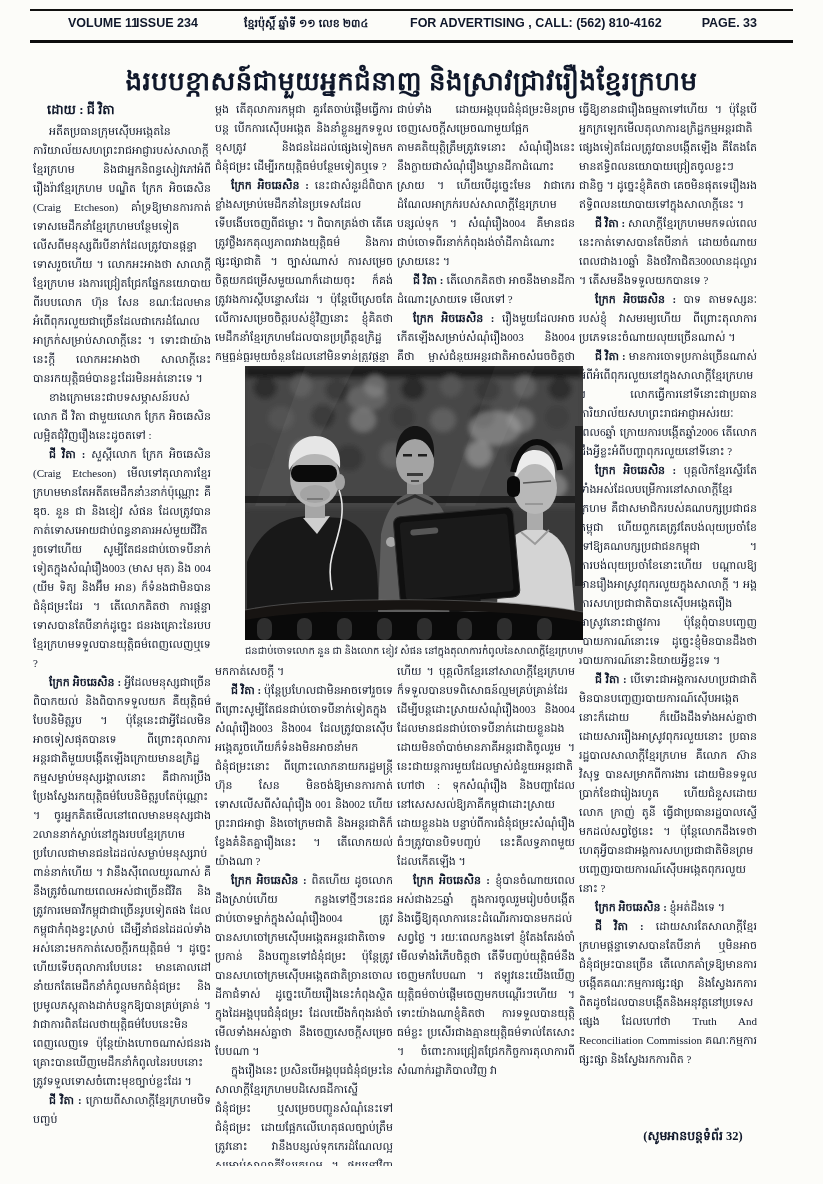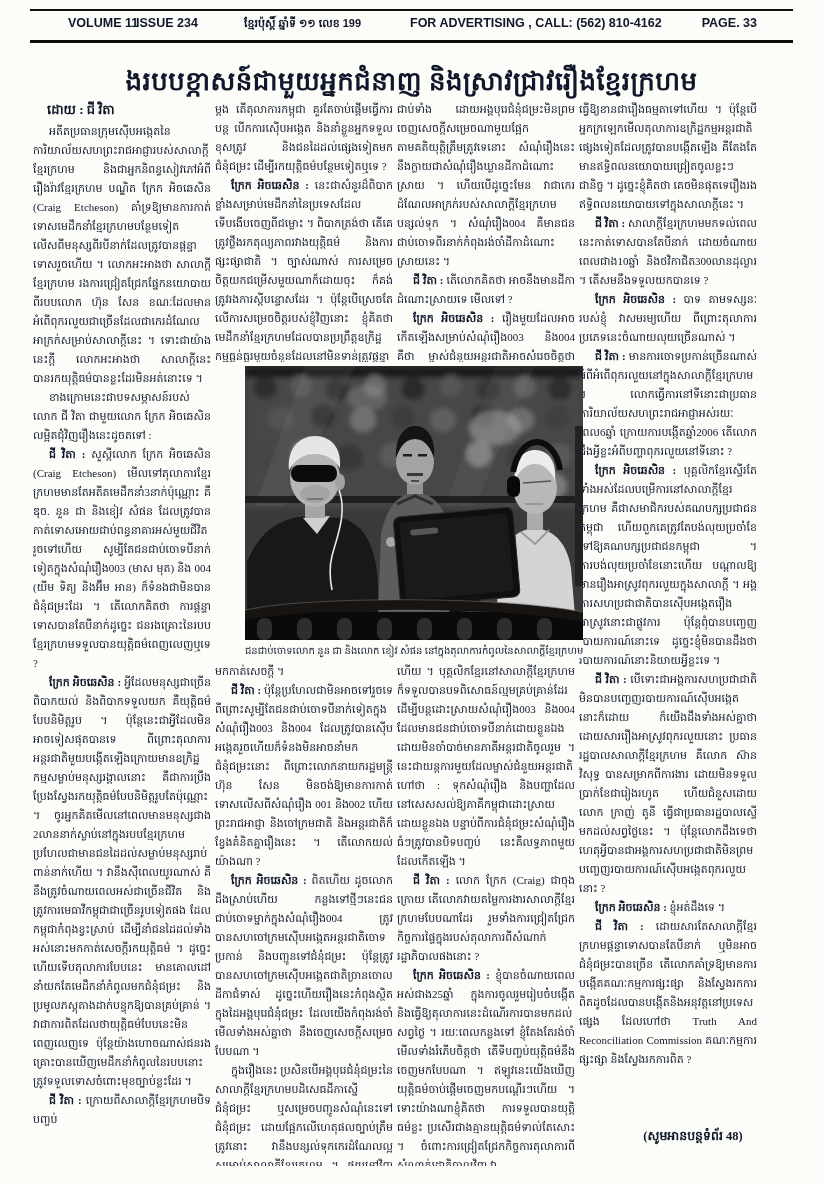--- a/index.html
+++ b/index.html
@@ -37,21 +37,21 @@
 </style>
 </head>
 <body>
 
 <div class="page">
   <div class="rule-top"></div>
 
   <div class="masthead">
     <span class="mh-vol">VOLUME 11</span>
     <span class="mh-issue">ISSUE 234</span>
-    <span class="mh-khmer">ខ្មែរប៉ុស្តិ៍ ឆ្នាំទី ១១ លេខ 199</span>
+    <span class="mh-khmer">ខ្មែរប៉ុស្តិ៍ ឆ្នាំទី ១១ លេខ ២៣៤</span>
     <span class="mh-adv">FOR ADVERTISING , CALL: (562) 810-4162</span>
     <span class="mh-page">PAGE. 33</span>
   </div>
 
   <div class="rule-thick"></div>
 
   <h1 class="headline">ងរបបខ្ភាសន៍ជាមួយអ្នកជំនាញ  និងស្រាវជ្រាវរឿងខ្មែរក្រហម</h1>
 
   <div class="body-area">
     <div class="cols">
@@ -80,21 +80,20 @@
         </div>
       <div class="col">
           <div class="sec clipped" style="height: 262px;">
             <p class="para flush">ជាប់ទាំង ដោយអង្គបុរេជំនុំជម្រះមិនព្រមចេញសេចក្តីសម្រេចណាមួយផ្អែកតាមគតិយុត្តិត្រឹមត្រូវទេនោះ សំណុំរឿងនេះនឹងក្លាយជាសំណុំរឿងឃ្លានដីកាដំណោះស្រាយ ។ ហើយបើដូច្នេះមែន វាជាកេរដំណែលអាក្រក់របស់សាលាក្តីខ្មែរក្រហមបន្សល់ទុក ។ សំណុំរឿង004 គឺមានជនជាប់ចោទពីរនាក់កំពុងរង់ចាំដីកាដំណោះស្រាយនេះ ។</p>
             <p class="para"><b>ជី វិតា : </b>តើលោកគិតថា អាចនឹងមានដីកាដំណោះស្រាយទេ មើលទៅ ?</p>
             <p class="para"><b>ក្រែក អិចឆេសិន : </b>រឿងមួយដែលអាចកើតឡើងសម្រាប់សំណុំរឿង003 និង004 គឺថា ម្ចាស់ជំនួយអន្តរជាតិអាចសំរេចចិត្តថា ពួកគេឈប់រួមដំណើរការរកយុត្តិធម៌ល្មមគ្រប់គ្រាន់</p>
           </div>
           <div class="sec" style="height: 300px;"></div>
           <div class="sec">
             <p class="para flush">ហើយ ។ បុគ្គលិកខ្មែរនៅសាលាក្តីខ្មែរក្រហមក៏ទទួលបានបទពិសោធន៍ល្មមគ្រប់គ្រាន់ដែរ ដើម្បីបន្តដោះស្រាយសំណុំរឿង003 និង004 ដែលមានជនជាប់ចោទបីនាក់ដោយខ្លួនឯងដោយមិនចាំបាច់មានភាគីអន្តរជាតិចូលរួម ។ នេះជាយន្តការមួយដែលម្ចាស់ជំនួយអន្តរជាតិ ហៅថា : ទុកសំណុំរឿង និងបញ្ហាដែលនៅសេសសល់ឱ្យភាគីកម្ពុជាដោះស្រាយដោយខ្លួនឯង បន្ទាប់ពីការជំនុំជម្រះសំណុំរឿងធំៗត្រូវបានបិទបញ្ចប់ នេះគឺលទ្ធភាពមួយដែលកើតឡើង ។</p>
-            <p class="para"><b>ជី វិតា : </b>លោក ក្រែក (Craig) ជាចុងក្រោយ តើលោកវាយតម្លៃការងារសាលាក្តីខ្មែរក្រហមបែបណាដែរ រួមទាំងការជ្រៀតជ្រែកកិច្ចការផ្ទៃក្នុងរបស់តុលាការពីសំណាក់រដ្ឋាភិបាលផងនោះ ?</p>
             <p class="para"><b>ក្រែក អិចឆេសិន : </b>ខ្ញុំបានចំណាយពេលអស់ជាង25ឆ្នាំ ក្នុងការចូលរួមរៀបចំបង្កើត និងធ្វើឱ្យតុលាការនេះដំណើរការបានមកដល់សព្វថ្ងៃ ។ រយៈពេលកន្លងទៅ ខ្ញុំតែងតែរង់ចាំមើលទាំងរំភើបចិត្តថា តើទីបញ្ចប់យុត្តិធម៌នឹងចេញមកបែបណា ។ ឥឡូវនេះយើងឃើញយុត្តិធម៌ចាប់ផ្តើមចេញមកបណ្តើរៗហើយ ។ ទោះយ៉ាងណាខ្ញុំគិតថា ការទទួលបានយុត្តិធម៌ខ្លះ ប្រសើរជាងគ្មានយុត្តិធម៌ទាល់តែសោះ ។ ចំពោះការជ្រៀតជ្រែកកិច្ចការតុលាការពីសំណាក់រដ្ឋាភិបាលវិញ វា</p>
           </div>
         </div>
       <div class="col">
           <div class="sec">
             <p class="para flush">ធ្វើឱ្យខានជារឿងធម្មតាទៅហើយ ។ ប៉ុន្តែបើអ្នកក្រឡេកមើលតុលាការឧក្រិដ្ឋកម្មអន្តរជាតិផ្សេងទៀតដែលត្រូវបានបង្កើតឡើង គឺតែងតែមានឥទ្ធិពលនយោបាយជ្រៀតចូលខ្លះៗជានិច្ច ។ ដូច្នេះខ្ញុំគិតថា គេចមិនផុតទេរឿងរងឥទ្ធិពលនយោបាយទៅក្នុងសាលាក្តីនេះ ។</p>
             <p class="para"><b>ជី វិតា : </b>សាលាក្តីខ្មែរក្រហមមកទល់ពេលនេះកាត់ទោសបានតែបីនាក់ ដោយចំណាយពេលជាង10ឆ្នាំ និងថវិកាជិត300លានដុល្លារ ។ តើសមនឹងទទួលយកបានទេ ?</p>
             <p class="para"><b>ក្រែក អិចឆេសិន : </b>បាទ តាមទស្សនៈរបស់ខ្ញុំ វាសមរម្យហើយ ពីព្រោះតុលាការប្រភេទនេះចំណាយលុយច្រើនណាស់ ។</p>
             <p class="para"><b>ជី វិតា : </b>មានការចោទប្រកាន់ច្រើនណាស់អំពីអំពើពុករលួយនៅក្នុងសាលាក្តីខ្មែរក្រហម ។ លោកធ្វើការនៅទីនោះជាប្រធានការិយាល័យសហព្រះរាជអាជ្ញាអស់រយៈពេល6ឆ្នាំ ក្រោយការបង្កើតឆ្នាំ2006 តើលោកដឹងអ្វីខ្លះអំពីបញ្ហាពុករលួយនៅទីនោះ ?</p>
             <p class="para"><b>ក្រែក អិចឆេសិន : </b>បុគ្គលិកខ្មែរស្ទើរតែទាំងអស់ដែលបម្រើការនៅសាលាក្តីខ្មែរក្រហម គឺជាសមាជិករបស់គណបក្សប្រជាជនកម្ពុជា ហើយពួកគេត្រូវតែបង់លុយប្រចាំខែទៅឱ្យគណបក្សប្រជាជនកម្ពុជា ។ ការបង់លុយប្រចាំខែនោះហើយ បណ្តាលឱ្យមានរឿងអាស្រូវពុករលួយក្នុងសាលាក្តី ។ អង្គការសហប្រជាជាតិបានស៊ើបអង្កេតរឿងអាស្រូវនោះជាផ្លូវការ ប៉ុន្តែពុំបានបញ្ចេញរបាយការណ៍នោះទេ ដូច្នេះខ្ញុំមិនបានដឹងថា របាយការណ៍នោះនិយាយអ្វីខ្លះទេ ។</p>
@@ -210,15 +209,15 @@
             <rect x="252" y="252" width="15" height="22" rx="7"></rect>
               <rect x="292" y="252" width="15" height="22" rx="7"></rect>
           </g>
           <path d="M 0 244 C 70 230 255 230 338 246 L 338 256 C 255 240 80 240 0 254 Z" fill="#171412"></path>
           <path d="M 0 244 C 70 230 255 230 338 246" stroke="#7d7d7d" stroke-width="1.2" fill="none" opacity="0.5"></path>
         </g>
       </svg>
       <figcaption class="photo-caption">ជនជាប់ចោទលោក នួន ជា និងលោក ខៀវ សំផន នៅក្នុងតុលាការកំពូលនៃសាលាក្តីខ្មែរក្រហម ។</figcaption>
     </figure>
 
-    <div class="continued">(សូមអានបន្តទំព័រ 48)</div>
+    <div class="continued">(សូមអានបន្តទំព័រ 32)</div>
   </div>
 </div>
 
 </body></html>

